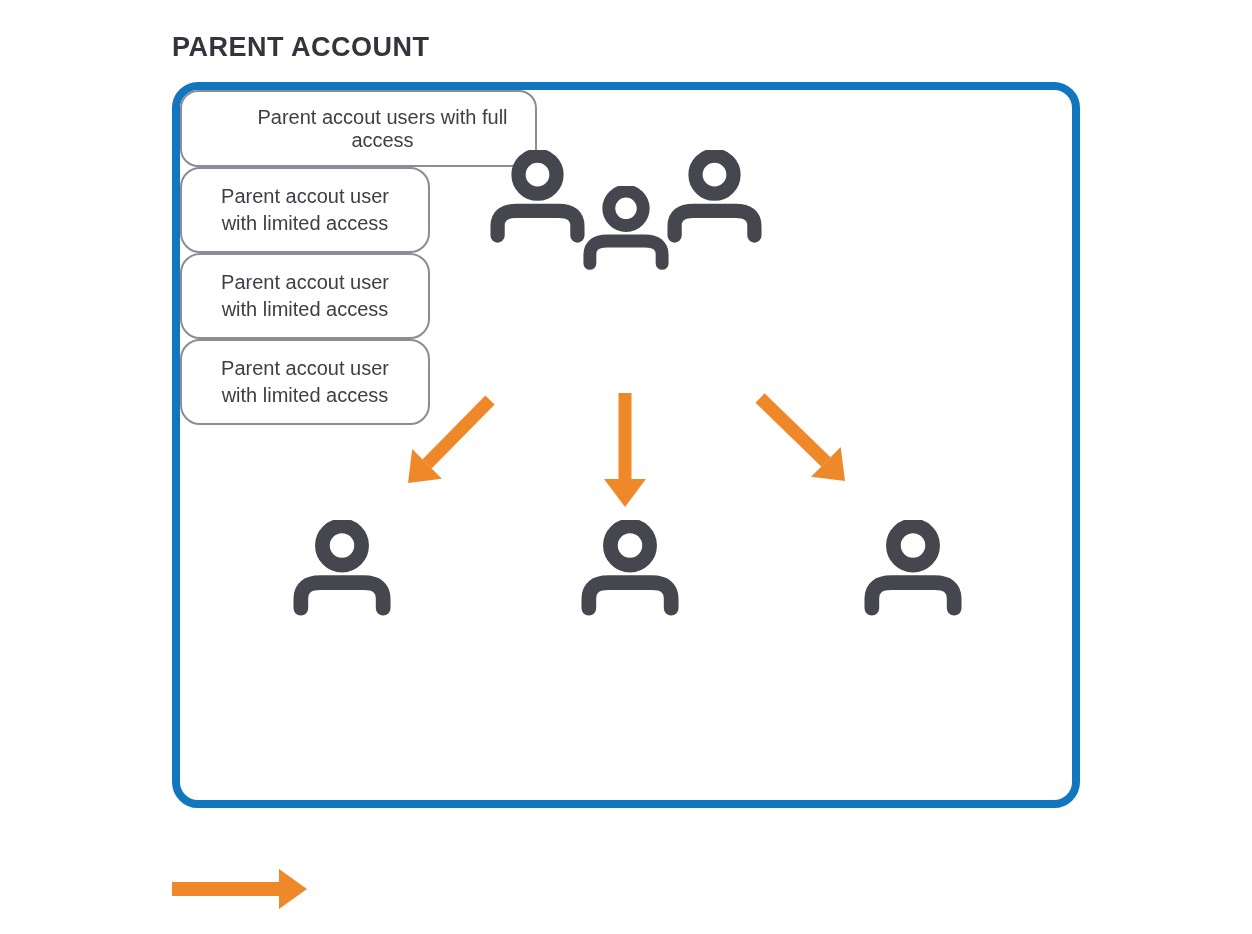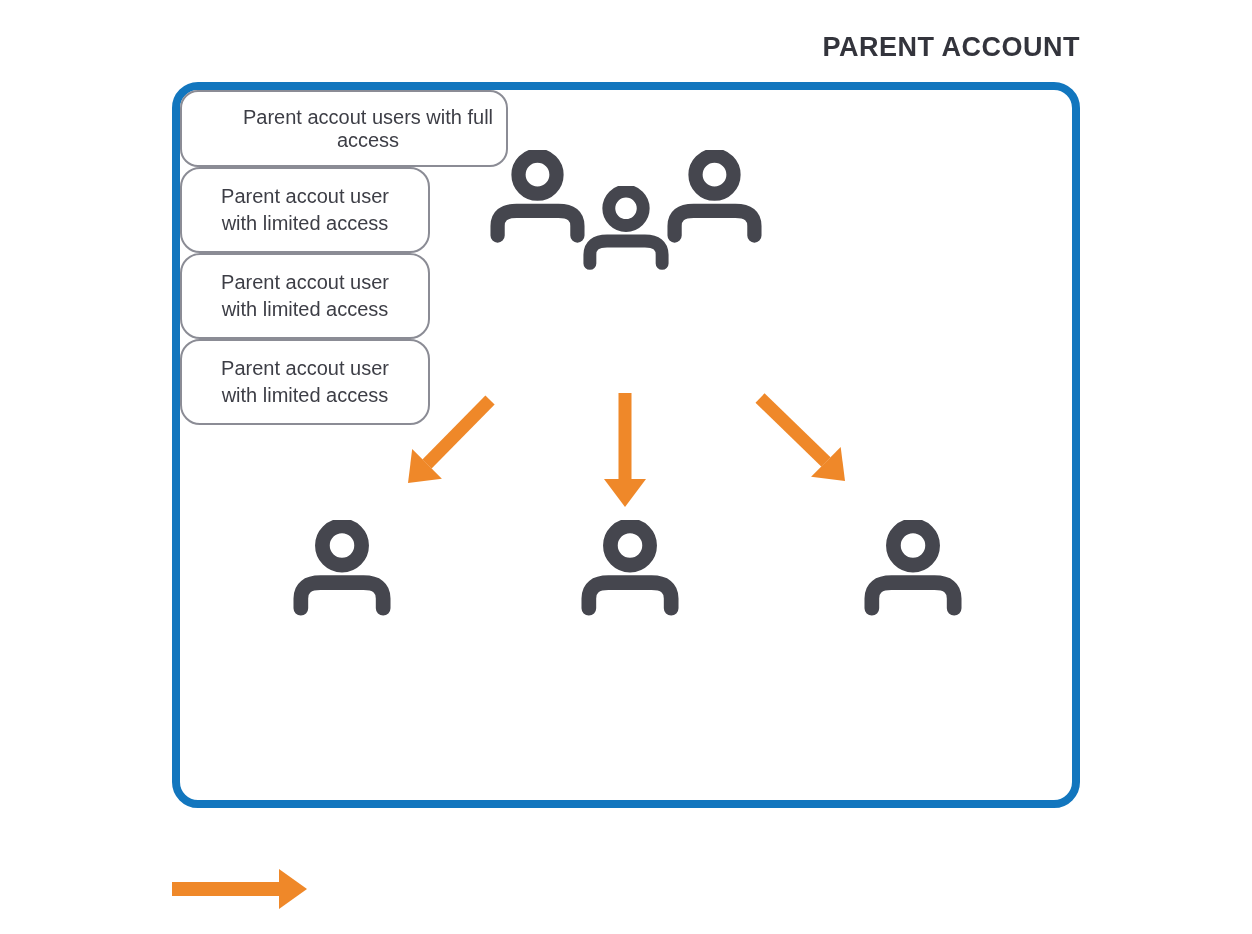--- a/index.html
+++ b/index.html
@@ -9,37 +9,37 @@
     --text:#3d3e46;
     --line:#8b8c95;
     --bg:#ffffff;
   }
   *{margin:0;padding:0;box-sizing:border-box;}
   html,body{width:1252px;height:934px;background:var(--bg);overflow:hidden;}
   body{font-family:"Liberation Sans","DejaVu Sans",sans-serif;color:var(--text);position:relative;}
 
   .title{
     position:absolute;left:172px;top:32px;width:908px;
-    text-align:right;font-size:27px;font-weight:800;
+    text-align:left;font-size:27px;font-weight:800;
     color:#33343c;letter-spacing:.5px;
   }
 
   .container{
     position:absolute;left:172px;top:82px;width:908px;height:726px;
     border:8px solid var(--blue);border-radius:26px;background:var(--bg);
   }
 
   .abs{position:absolute;}
 
   .pill{
     border:2.5px solid var(--line);border-radius:18px;background:var(--bg);
     display:flex;align-items:center;justify-content:center;
     text-align:center;color:var(--text);
   }
-  .pill-full{left:264px;top:210px;width:328px;height:77px;font-size:20px;padding-left:48px;}
+  .pill-full{left:264px;top:210px;width:357px;height:77px;font-size:20px;padding-left:48px;}
   .pill-limited{
     top:562px;width:250px;height:86px;border-radius:20px;
     font-size:20px;line-height:27px;padding:0 28px;
   }
   .pill-limited.p0{left:38px;}
   .pill-limited.p1{left:325px;}
   .pill-limited.p2{left:610px;}
 
   .person-0{left:113px;}
   .person-1{left:401px;}

